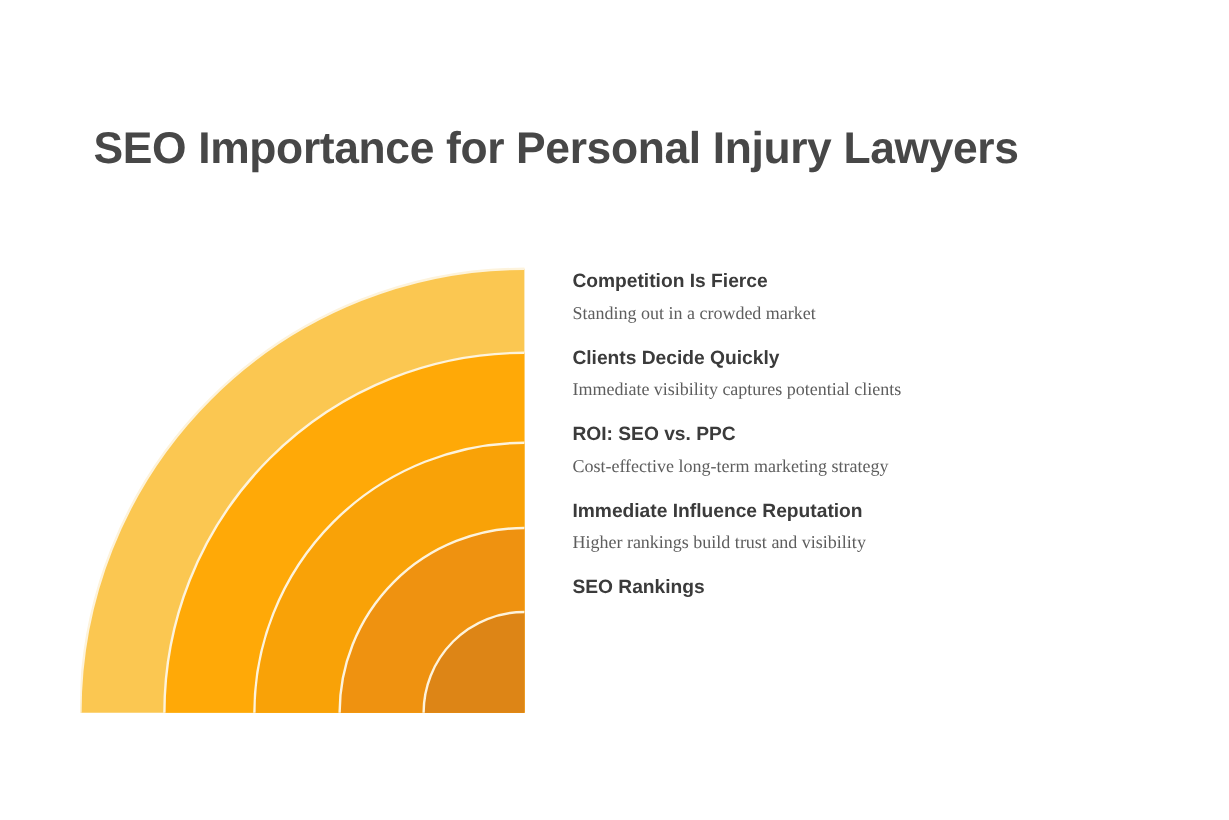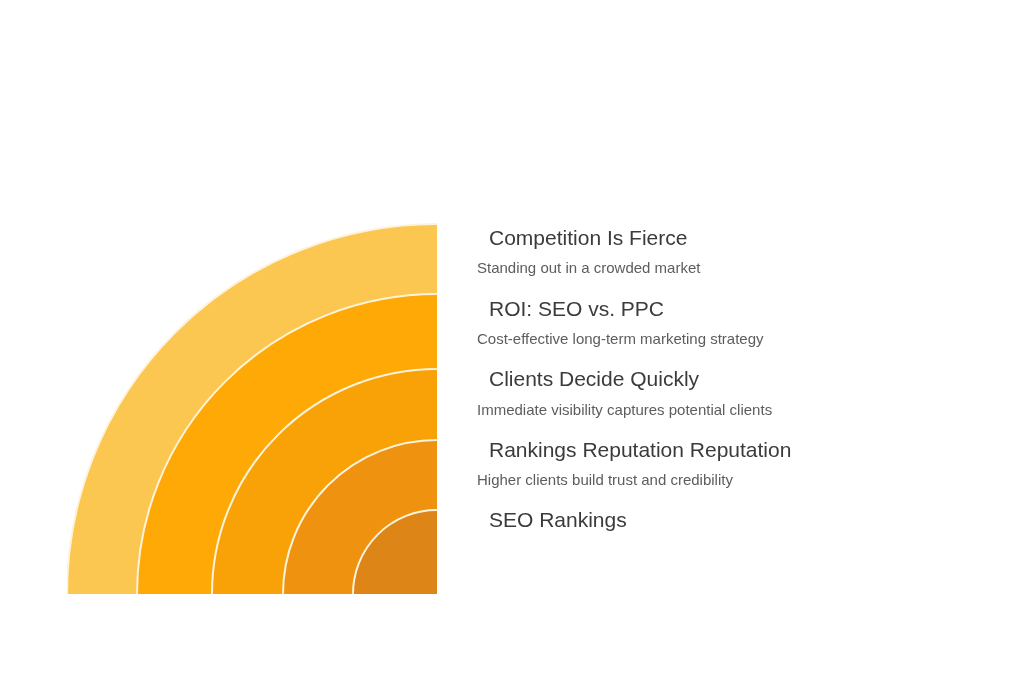--- a/index.html
+++ b/index.html
@@ -56,41 +56,43 @@
     top: 224px;
     width: 470px;
   }
   .point-item {
     margin-bottom: 16px;
   }
   .point-item:last-child {
     margin-bottom: 0;
   }
   .point-title {
-    font-size: 21px;
-    font-weight: normal;
+    font-size: 16px;
+    font-weight: bold;
     color: #3b3b3b;
     line-height: 1.35;
-    margin: 0 0 6px 12px;
+    margin: 0 0 6px 0;
     white-space: nowrap;
   }
   .point-desc {
     font-size: 15px;
     font-weight: normal;
     color: #5d5d5d;
     line-height: 1.35;
     margin: 0;
     white-space: nowrap;
+    font-family: Liberation Serif, serif;
   }
 </style>
 </head>
 <body>
 
 <div id="slide">
 
+  <h1 id="page-title">SEO Importance for Personal Injury Lawyers</h1>
 
   <div id="radial-graphic">
     <svg viewBox="0 0 370 382" xmlns="http://www.w3.org/2000/svg">
       <defs>
         <clipPath id="boxClip">
           <rect x="0" y="0" width="370" height="382"></rect>
         </clipPath>
       </defs>
       <g clip-path="url(#boxClip)">
 
@@ -104,32 +106,32 @@
   </div>
 
   <div id="points-list">
 
     <div class="point-item">
       <p class="point-title">Competition Is Fierce</p>
       <p class="point-desc">Standing out in a crowded market</p>
     </div>
 
     <div class="point-item">
+      <p class="point-title">Clients Decide Quickly</p>
+      <p class="point-desc">Immediate visibility captures potential clients</p>
+    </div>
+
+    <div class="point-item">
       <p class="point-title">ROI: SEO vs. PPC</p>
       <p class="point-desc">Cost-effective long-term marketing strategy</p>
     </div>
 
     <div class="point-item">
-      <p class="point-title">Clients Decide Quickly</p>
-      <p class="point-desc">Immediate visibility captures potential clients</p>
-    </div>
-
-    <div class="point-item">
-      <p class="point-title">Rankings Reputation Reputation</p>
-      <p class="point-desc">Higher clients build trust and credibility</p>
+      <p class="point-title">Immediate Influence Reputation</p>
+      <p class="point-desc">Higher rankings build trust and visibility</p>
     </div>
 
     <div class="point-item">
       <p class="point-title">SEO Rankings</p>
     </div>
 
   </div>
 
 </div>
 

